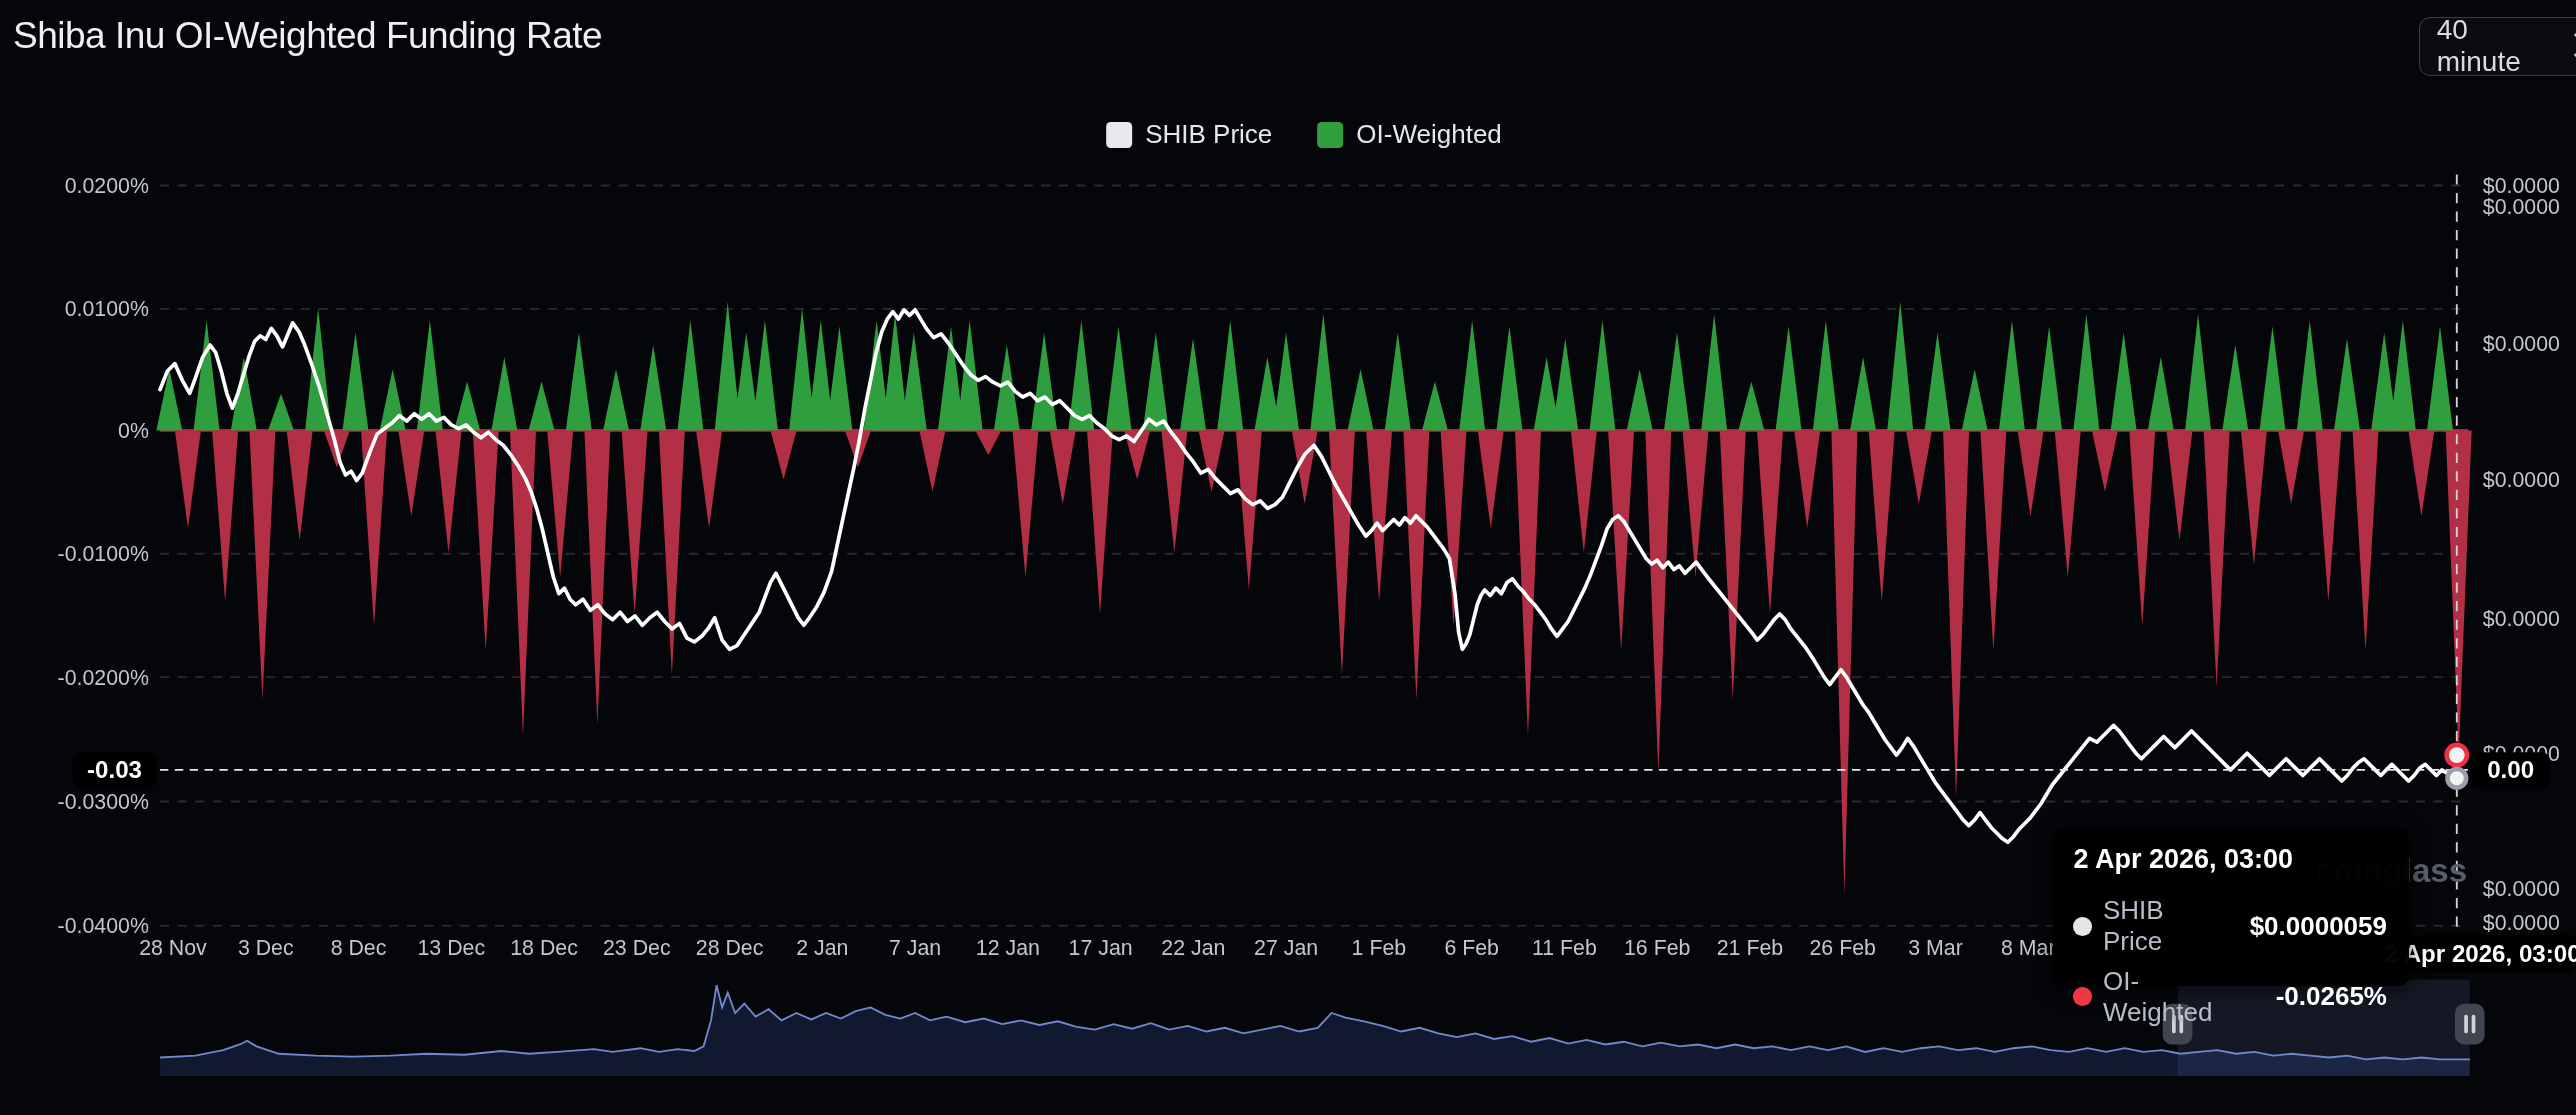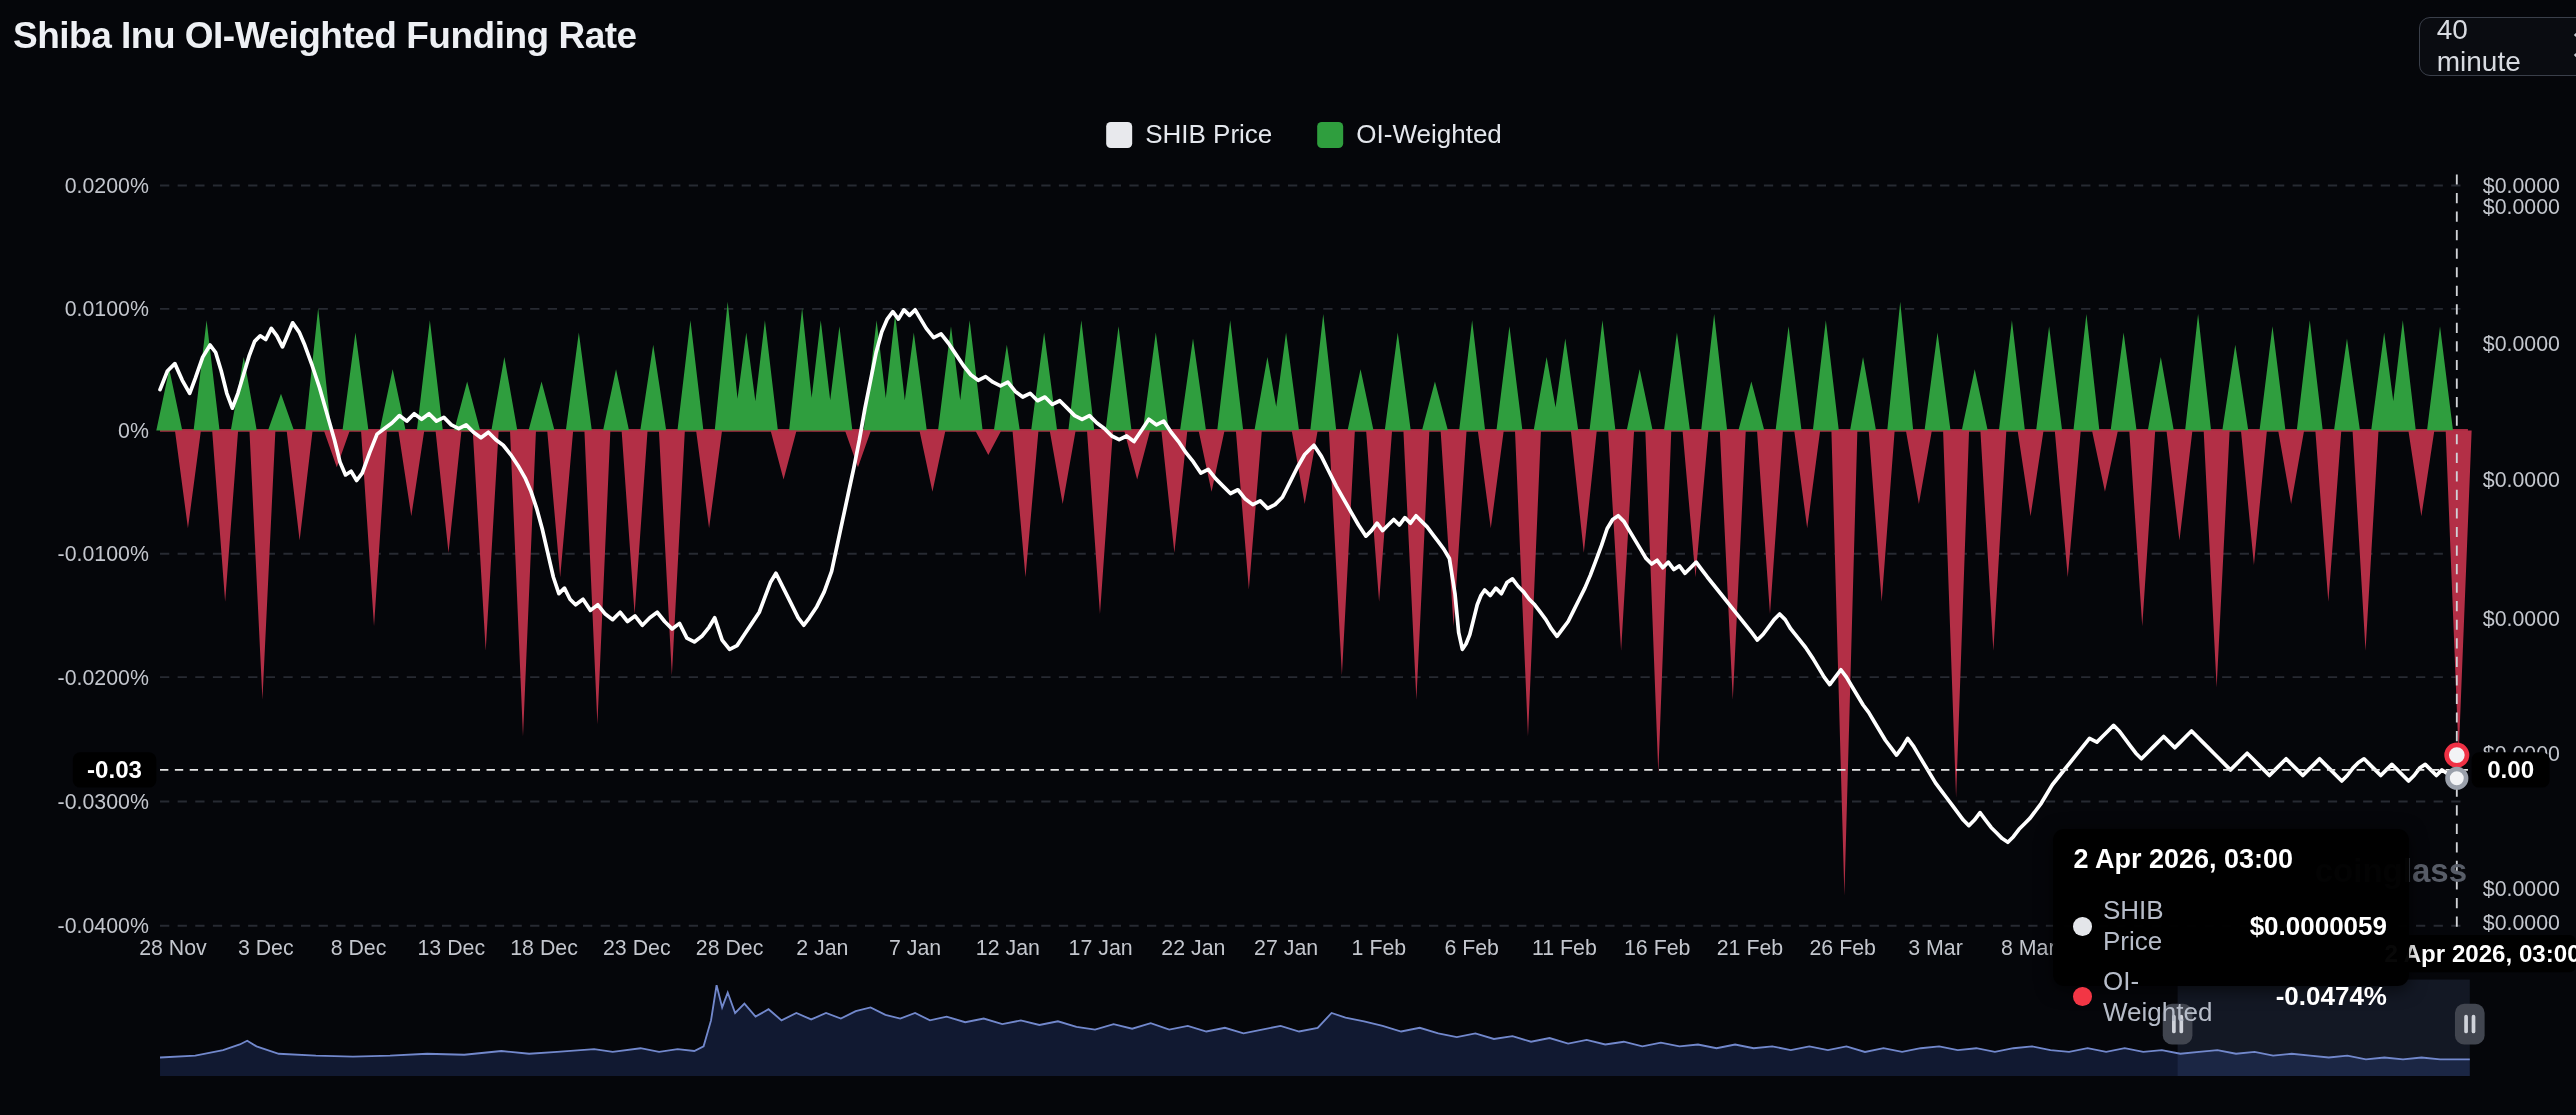--- a/index.html
+++ b/index.html
@@ -1,18 +1,18 @@
 <!DOCTYPE html>
 <html style="font-size:15px"><head>
 <meta charset="utf-8">
 <style>
   html,body{margin:0;padding:0;background:#05060a;}
   body{width:2576px;height:1115px;position:relative;overflow:hidden;
        font-family:"Liberation Sans",sans-serif;color:#e8eaee;}
-  .title{position:absolute;left:13px;top:15px;font-size:37px;font-weight:700;
+  .title{position:absolute;left:13px;top:15px;font-size:37px;font-weight:400;
          letter-spacing:-0.5px;color:#eef0f4;}
   .interval-select{position:absolute;left:2419px;top:16.7px;width:186px;height:59px;
          border:1.9px solid #3a3f4a;border-radius:11px;display:flex;align-items:center;
          gap:15px;padding:0 16.7px;box-sizing:border-box;background:#0a0c11;
          font-size:28px;color:#d8dbe1;}
   .chevrons{display:flex;flex-direction:column;line-height:13px;font-size:20.4px;
          color:#c9ccd3;font-weight:700;}
   .legend{position:absolute;top:119px;left:1304px;transform:translateX(-50%);
          display:flex;gap:45px;align-items:center;font-size:26px;color:#e4e7ed;}
   .legend-item{display:flex;align-items:center;gap:13px;cursor:pointer;}
@@ -128,16 +128,16 @@
 <div class="tooltip">
   <div class="tooltip-date">2 Apr 2026, 03:00</div>
   <div class="tooltip-row">
     <span class="tooltip-dot" id="td0" style="background: rgb(228, 230, 234);"></span>
     <span class="tooltip-label">SHIB Price</span>
     <span class="tooltip-value">$0.0000059</span>
   </div>
   <div class="tooltip-row">
     <span class="tooltip-dot" id="td1" style="background: rgb(242, 54, 69);"></span>
     <span class="tooltip-label">OI-Weighted</span>
-    <span class="tooltip-value">-0.0474%</span>
+    <span class="tooltip-value">-0.0265%</span>
   </div>
 </div>
 
 
 </body></html>

